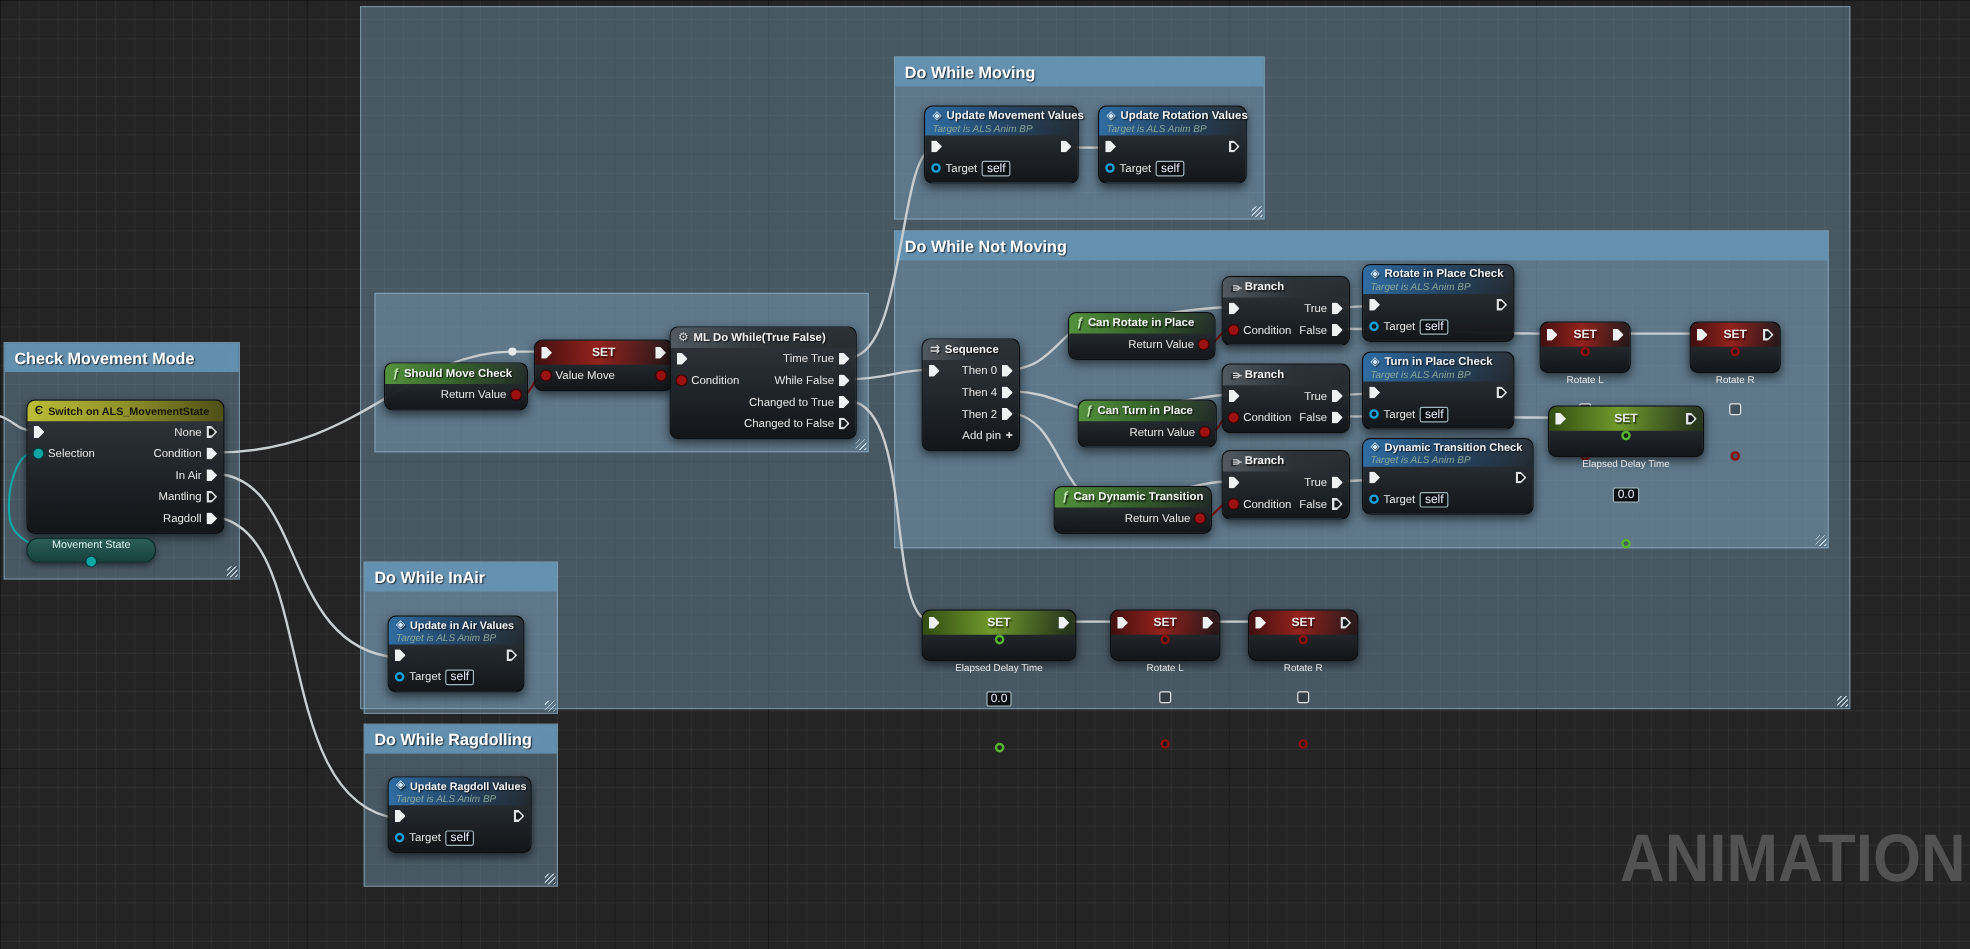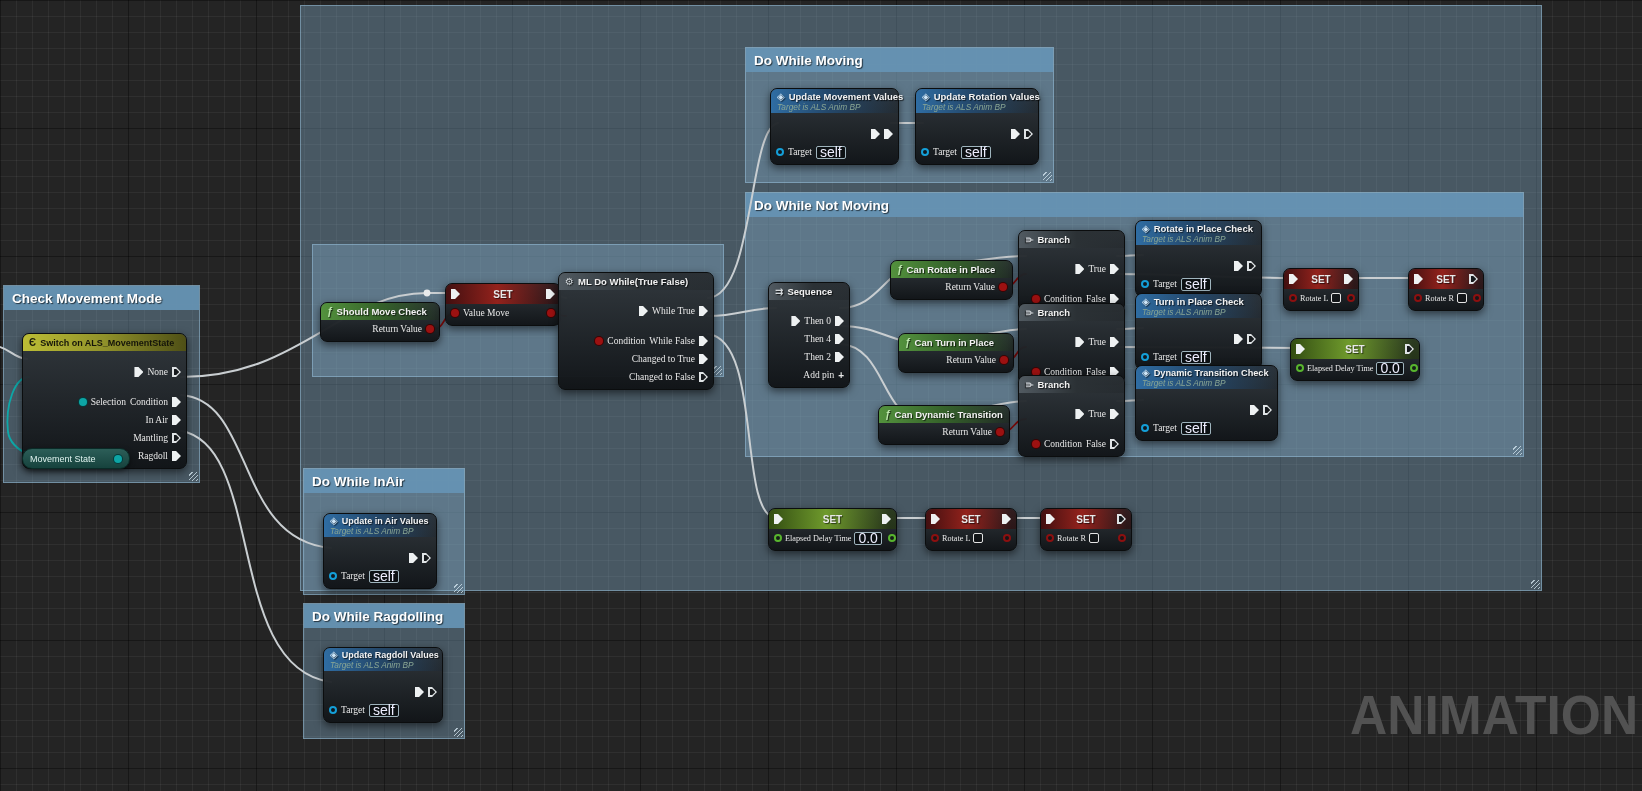--- a/index.html
+++ b/index.html
@@ -33,48 +33,48 @@
   .blueh{background:linear-gradient(90deg,#2f6da3 0%,#24486b 45%,rgba(24,36,48,.25) 100%);}
   .greenh{background:linear-gradient(90deg,#53923d 0%,#35622a 50%,rgba(24,42,18,.3) 100%);}
   .grayh{background:linear-gradient(90deg,#515a61 0%,#2b3135 55%,rgba(28,32,35,.3) 100%);}
   .yellowh{background:linear-gradient(90deg,#bcbd35 0%,#90912a 50%,#4e4f16 100%);color:#15150a;text-shadow:none;}
   .redh{background:linear-gradient(90deg,rgba(70,10,10,.85),#93221c 45%,rgba(50,8,8,.55) 95%);}
   .grnsh{background:linear-gradient(90deg,rgba(52,82,12,.85),#6f9a2c 45%,rgba(40,62,10,.55) 95%);}
   .sh{height:20px;display:flex;align-items:center;padding:0 5px;border-radius:6px 6px 0 0;font-weight:700;font-size:10px;gap:3px;}
   .sh .ttl{flex:1;text-align:center;text-shadow:1px 1px 1px rgba(0,0,0,.6);}
   .r{display:flex;align-items:center;gap:4px;padding:0 5px;height:18px;font-size:9.5px;white-space:nowrap;}
   .r.right{justify-content:flex-end;}
-  .r.split{justify-content:flex-end;margin-top:12px;}
+  .r.split{justify-content:space-between;}
   .side{display:flex;align-items:center;gap:4px;}
-  .s8{font-size:8.2px;gap:3px;}
+  .s8{font-size:8.2px;gap:15px;flex-direction:column;}
   .sp{flex:1;}
   .x{width:9px;height:10px;background:#eef1f2;clip-path:polygon(0 0,45% 0,100% 50%,45% 100%,0 100%);flex:none;}
   .xh{position:relative;width:9px;height:10px;background:#dfe3e5;clip-path:polygon(0 0,45% 0,100% 50%,45% 100%,0 100%);flex:none;}
   .xh::after{content:"";position:absolute;left:1.7px;top:1.9px;right:1.7px;bottom:1.9px;background:#16191c;
     clip-path:polygon(0 0,45% 0,100% 50%,45% 100%,0 100%);}
   .p{width:8px;height:8px;border-radius:50%;flex:none;box-sizing:border-box;}
   .p.b.fill{background:#9c1111;box-shadow:0 0 0 1px #3a0404;}
   .p.b.ring{border:2px solid #8c1010;background:rgba(20,0,0,.3);}
   .p.f.ring{border:2px solid #58b52e;background:rgba(10,30,0,.3);}
   .p.o.ring{border:2px solid #149fd8;background:rgba(0,15,30,.3);}
   .p.e.fill{background:#0da5a5;box-shadow:0 0 0 1px #043b3b;}
-  .box{border:1px solid #9fb4bd;background:#0c1013;border-radius:2px;font-size:14px;padding:0 3px;line-height:11px;color:#eef;text-align:right;}
+  .box{border:1px solid #9fb4bd;background:#0c1013;border-radius:2px;font-size:10px;padding:0 3px;line-height:11px;color:#eef;text-align:right;}
   .chk{width:10px;height:10px;border:1.5px solid #e4e4e4;border-radius:2px;background:rgba(0,0,0,.3);box-sizing:border-box;flex:none;}
   .ic{font-size:10px;line-height:1;flex:none;}
   .ic.call{color:#cfe6f7;}
   .ic.fn{color:#bfe8b0;font-style:italic;font-weight:700;}
   .ic.mac{color:#cfd4d8;}
   .ic.sw{color:#1c1c0c;font-weight:700;}
   .ic.seq{color:#d5d9dc;}
   .ic.br{color:#c9ced2;display:inline-block;transform:rotate(90deg);}
   .addp{font-weight:700;font-size:10px;}
   .varnode{position:absolute;z-index:4;height:19px;display:flex;align-items:center;justify-content:space-between;gap:5px;
     padding:0 7px;background:linear-gradient(180deg,#2c5e58,#16423d);border:1px solid #0a2b27;border-radius:10px;
-    font-size:9px;color:#def2ee;box-shadow:0 2px 5px rgba(0,0,0,.5);}
-  .lb{color:#e8e8e8;font-family:Liberation Serif, serif;}
+    font-size:9px;color:#def2ee;box-shadow:0 2px 5px rgba(0,0,0,.5);flex-direction:column;}
+  .lb{color:#e8e8e8;}
 </style>
 </head>
 <body>
 
 <div class="canvas">
 
   <div class="wm">ANIMATION</div>
 
   <div class="cmt" style="left:300px;top:5px;width:1240px;height:584px">
     <div class="rsz"></div>
@@ -225,21 +225,21 @@
   <div class="node" style="left:558px;top:272px;width:154px">
     <div class="hdr grayh">
       <span class="ic mac">⚙</span>
       <span>ML Do While(True False)</span>
     </div>
     <div class="r split">
         <span class="side">
           <span class="x"></span>
         </span>
       <span class="side">
-          <span class="lb">While True</span>
+          <span class="lb">Time True</span>
           <span class="x"></span>
         </span>
       </div>
     <div class="r split">
         <span class="side">
           <span class="p b fill"></span>
           <span class="lb">Condition</span>
         </span>
       <span class="side">
           <span class="lb">While False</span>

